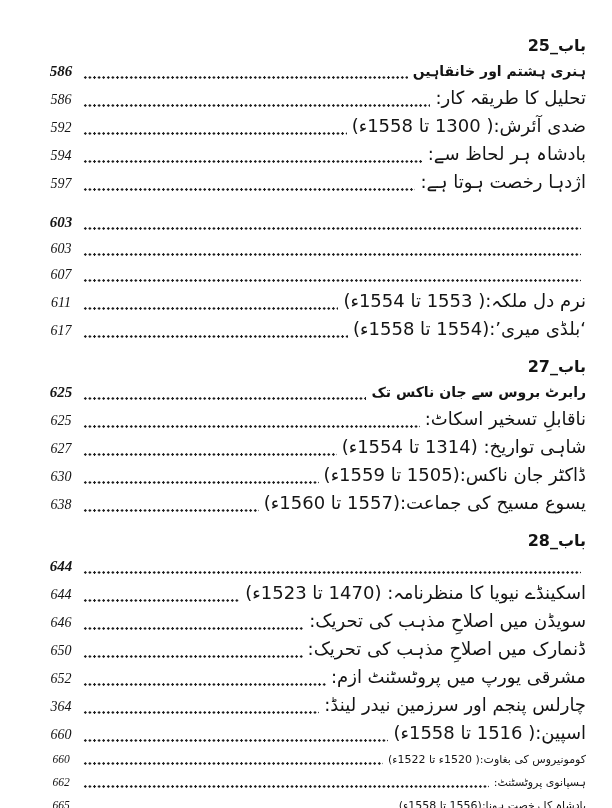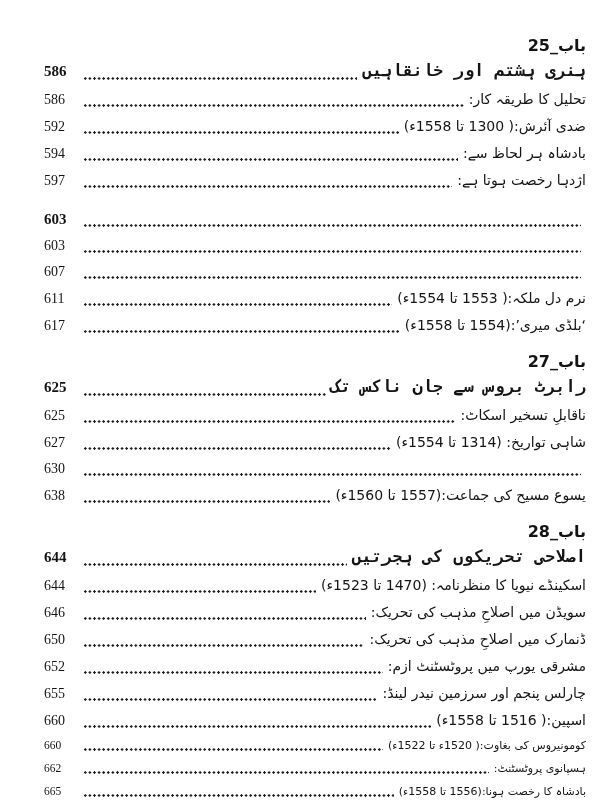--- a/index.html
+++ b/index.html
@@ -28,40 +28,41 @@
   .row {
     display: flex;
     direction: rtl;
     align-items: baseline;
     line-height: 26px;
   }
   .row .title {
     white-space: nowrap;
     direction: rtl;
     unicode-bidi: embed;
-    font-size: 14px;
+    font-size: 18px;
   }
   .row .dots {
     flex: 1 1 auto;
     align-self: stretch;
     margin: 0 5px;
     background-image: radial-gradient(circle, #1c1c1c 1.05px, transparent 1.4px);
     background-size: 4.6px 3px;
     background-repeat: repeat-x;
     background-position: 0 calc(100% - 6px);
   }
   .row .num {
     font-family: "Liberation Serif", serif;
     font-size: 14px;
     min-width: 34px;
     direction: ltr;
-    text-align: left;
+    text-align: center;
+    font-style: italic;
   }
   .title-row { font-weight: bold; line-height: 28px; }
-  .title-row .title { font-size: 17px; font-family: Liberation Mono, monospace; }
+  .title-row .title { font-size: 14px; }
   .title-row .num { font-size: 15px; font-weight: bold; }
   .row.small { line-height: 23px; }
   .row.small .title { font-size: 11px; }
   .row.small .num { font-size: 11.5px; }
 </style>
 </head>
 <body>
 
 <div class="page">
 
@@ -143,36 +144,36 @@
       <span class="num">625</span>
     </div>
 
     <div class="row entry-row">
       <span class="title">شاہی تواریخ: (1314 تا 1554ء)</span>
       <span class="dots"></span>
       <span class="num">627</span>
     </div>
 
     <div class="row entry-row">
+      <span class="title">ڈاکٹر جان ناکس:(1505 تا 1559ء)</span>
       <span class="dots"></span>
       <span class="num">630</span>
     </div>
 
     <div class="row entry-row">
       <span class="title">یسوع مسیح کی جماعت:(1557 تا 1560ء)</span>
       <span class="dots"></span>
       <span class="num">638</span>
     </div>
   </div>
     </section>
 
     <section class="chapter">
       <div class="chapter-label">باب_28</div>
       <div class="row title-row">
-        <span class="title">اصلاحی تحریکوں کی ہجرتیں</span>
         <span class="dots"></span>
         <span class="num">644</span>
       </div>
       <div class="entries">
     <div class="row entry-row">
       <span class="title">اسکینڈے نیویا کا منظرنامہ: (1470 تا 1523ء)</span>
       <span class="dots"></span>
       <span class="num">644</span>
     </div>
 
@@ -190,21 +191,21 @@
 
     <div class="row entry-row">
       <span class="title">مشرقی یورپ میں پروٹسٹنٹ ازم:</span>
       <span class="dots"></span>
       <span class="num">652</span>
     </div>
 
     <div class="row entry-row">
       <span class="title">چارلس پنجم اور سرزمین نیدر لینڈ:</span>
       <span class="dots"></span>
-      <span class="num">655</span>
+      <span class="num">364</span>
     </div>
 
     <div class="row entry-row">
       <span class="title">اسپین:( 1516 تا 1558ء)</span>
       <span class="dots"></span>
       <span class="num">660</span>
     </div>
 
     <div class="row entry-row small">
       <span class="title">کومونیروس کی بغاوت:( 1520ء تا 1522ء)</span>

